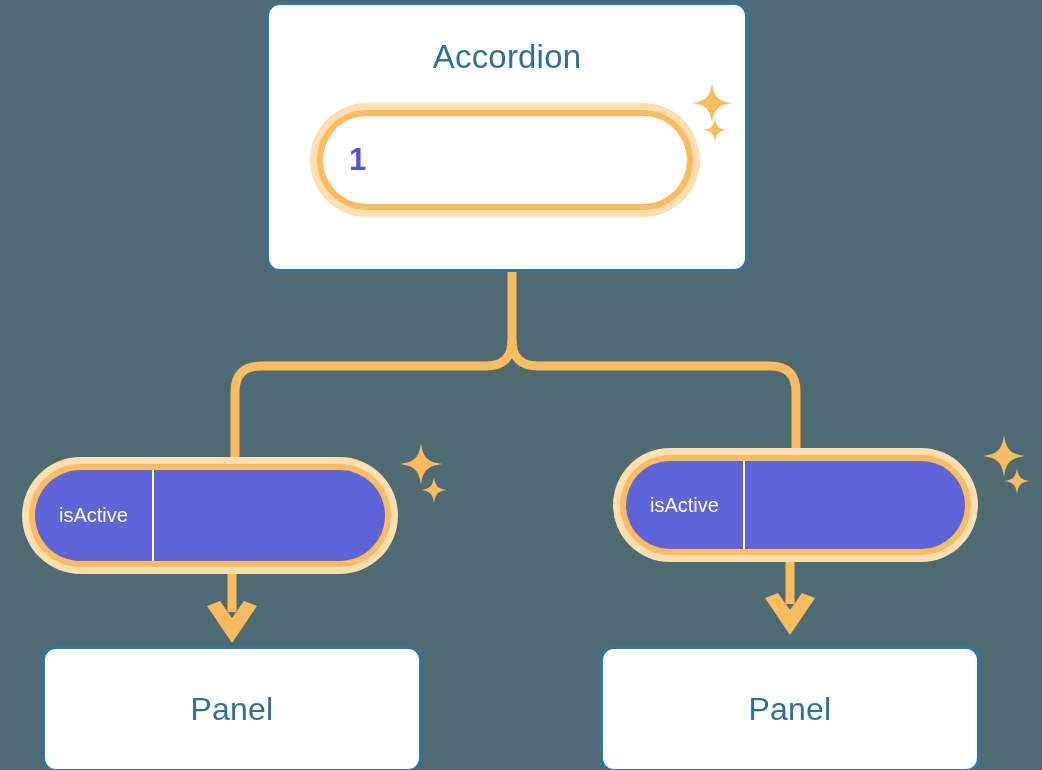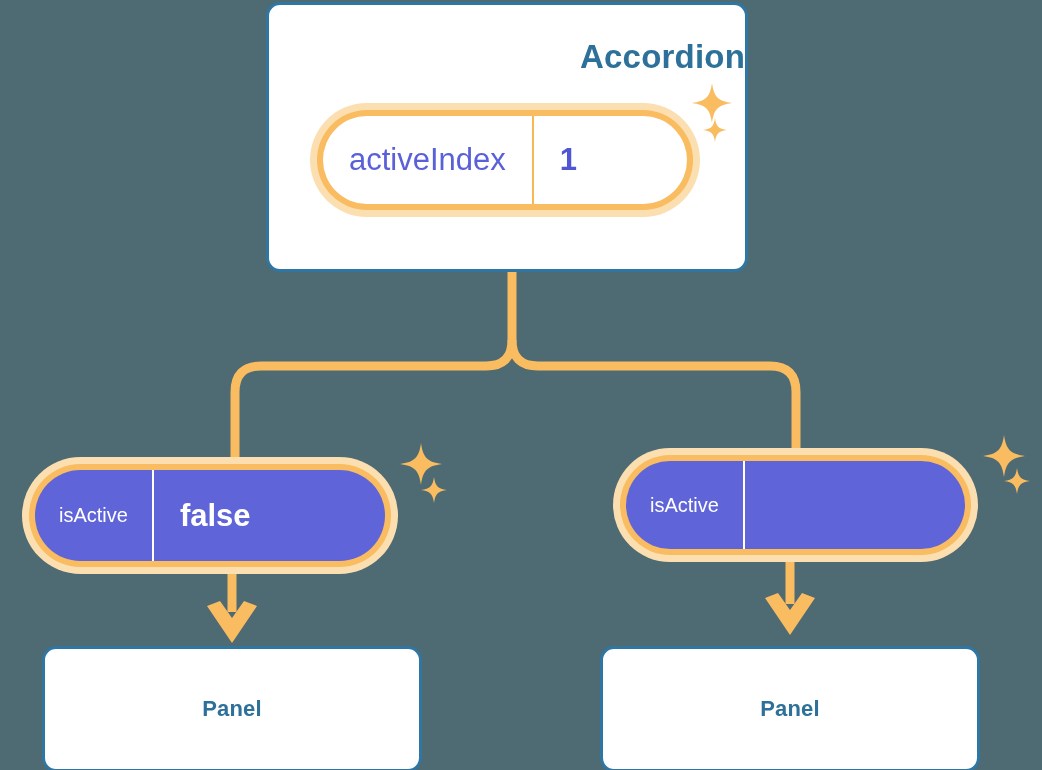--- a/index.html
+++ b/index.html
@@ -32,22 +32,22 @@
     position: absolute;
     background: #ffffff;
     border: 3px solid #2f76a3;
     border-radius: 14px;
     box-sizing: border-box;
     z-index: 3;
   }
   .card-title {
     color: #2d7099;
     font-size: 33px;
-    font-weight: 700;
-    text-align: right;
+    font-weight: 400;
+    text-align: center;
     letter-spacing: 0.2px;
   }
 
   #accordion-card {
     left: 266px;
     top: 2px;
     width: 482px;
     height: 270px;
   }
   #accordion-card .card-title {
@@ -55,21 +55,21 @@
   }
 
   .panel-card {
     width: 380px;
     height: 126px;
     display: flex;
     align-items: center;
     justify-content: center;
   }
   .panel-card .card-title {
-    font-size: 22px;
+    font-size: 32px;
     margin: 16px;
   }
   #panel-left  { left: 42px;  top: 646px; }
   #panel-right { left: 600px; top: 646px; }
 
   
   .pill {
     position: absolute;
     z-index: 4;
     display: flex;
@@ -191,29 +191,27 @@
       <path d="M 765 598 L 790 635 L 815 598 L 802 593 L 790 610 L 778 593 Z"></path>
     </g>
   </svg>
 
   <div class="card" id="accordion-card">
     <div class="card-title">Accordion</div>
   </div>
 
   <div class="pill pill-light" id="pill-active-index">
     <div class="pill-inner">
-      <div class="pill-key">activeIndex</div>
       <div class="pill-val">1</div>
     </div>
   </div>
 
   <div class="pill pill-purple" id="pill-is-active-left">
     <div class="pill-inner">
       <div class="pill-key">isActive</div>
-      <div class="pill-val">false</div>
     </div>
   </div>
 
   <div class="card panel-card" id="panel-left">
     <div class="card-title">Panel</div>
   </div>
 
   <div class="pill pill-purple" id="pill-is-active-right">
     <div class="pill-inner">
       <div class="pill-key">isActive</div>

